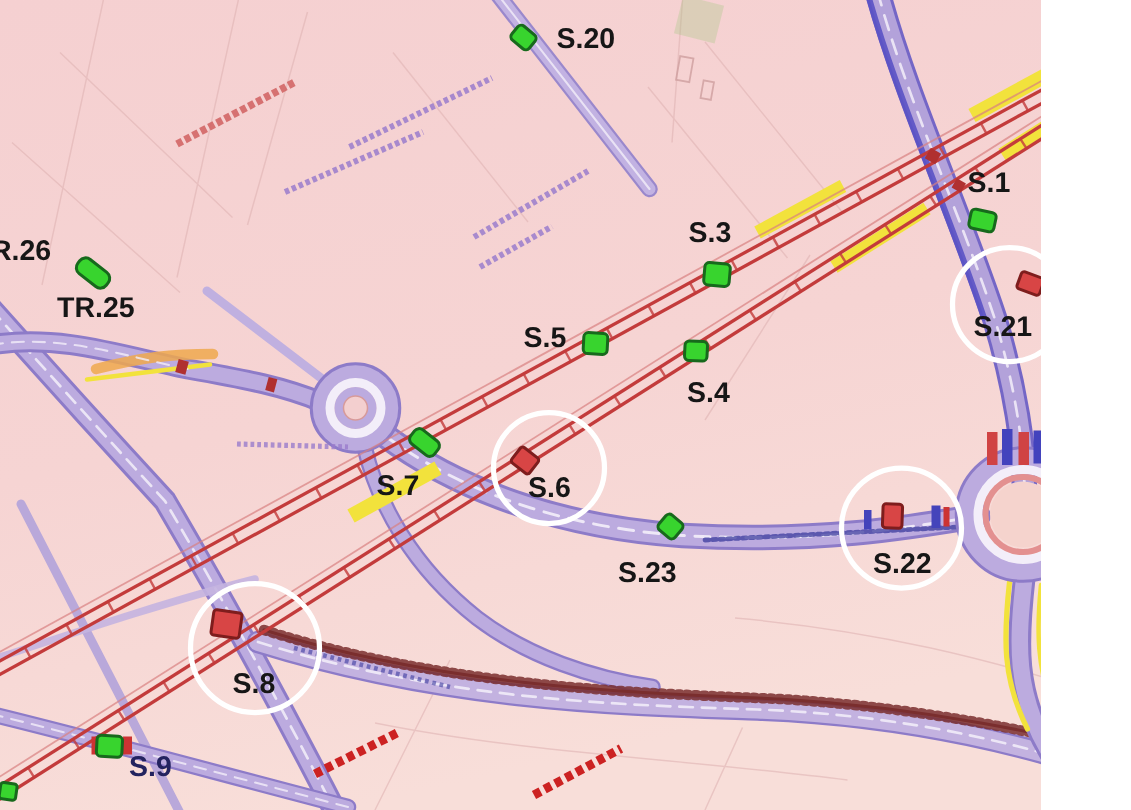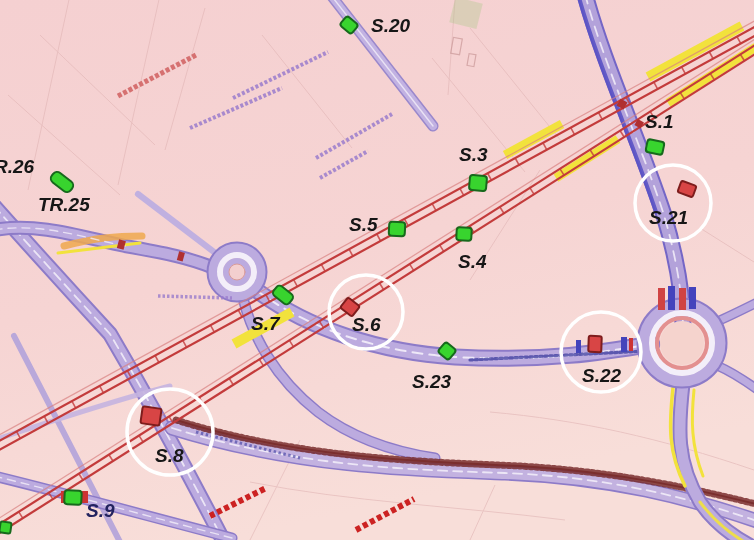--- a/index.html
+++ b/index.html
@@ -1,19 +1,18 @@
 <!DOCTYPE html>
 <html><head>
 <meta charset="utf-8">
 <style>
   html,body{margin:0;padding:0;background:#fff;}
   .map-frame{
-    position:relative;width:754px;height:540px;overflow:hidden;
+    position:relative;width:694px;height:540px;overflow:hidden;
     font-family:"Liberation Sans",sans-serif;
-    font-style:italic;
   }
   svg{display:block;}
   .stn-label{
     font-family:"Liberation Sans",sans-serif;
     font-weight:bold;font-size:19px;fill:#161616;
   }
   .stn-label.navy{fill:#23235f;}
 </style>
 </head>
 <body>

